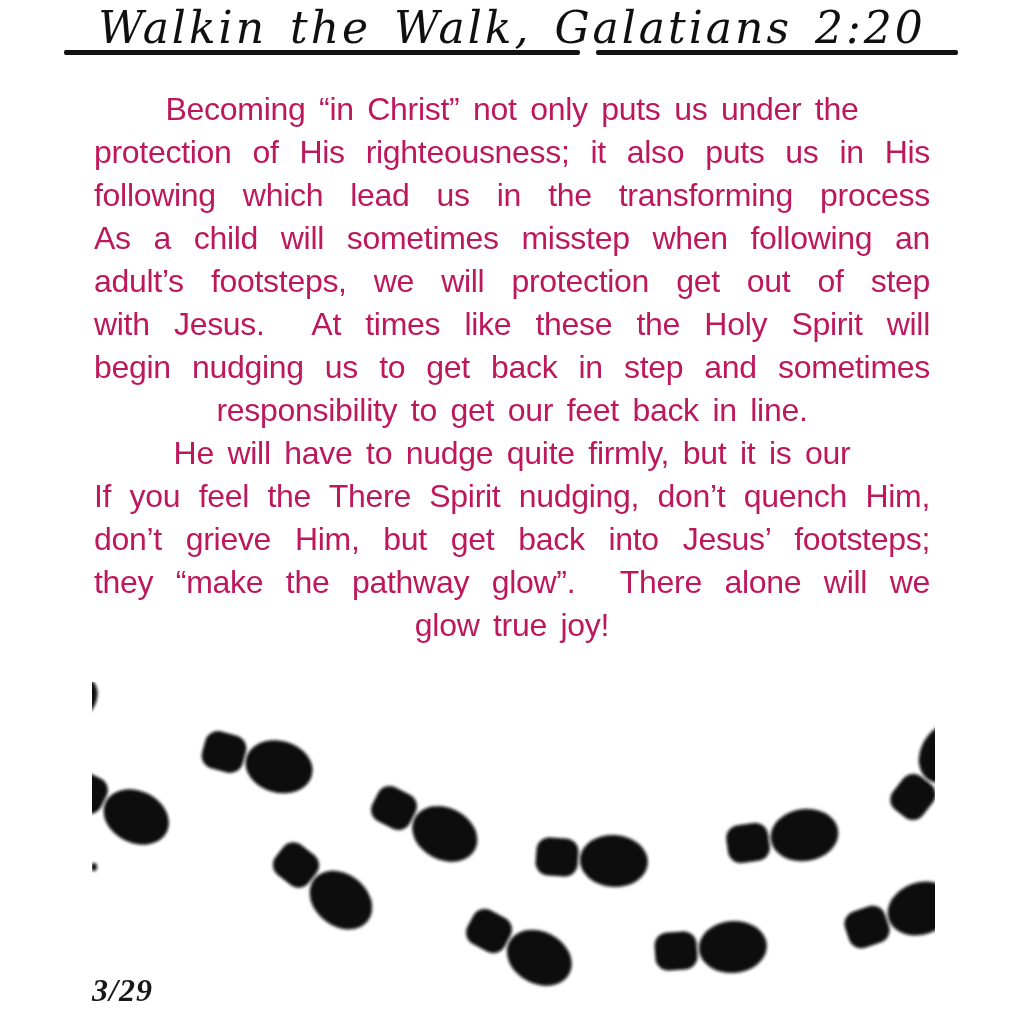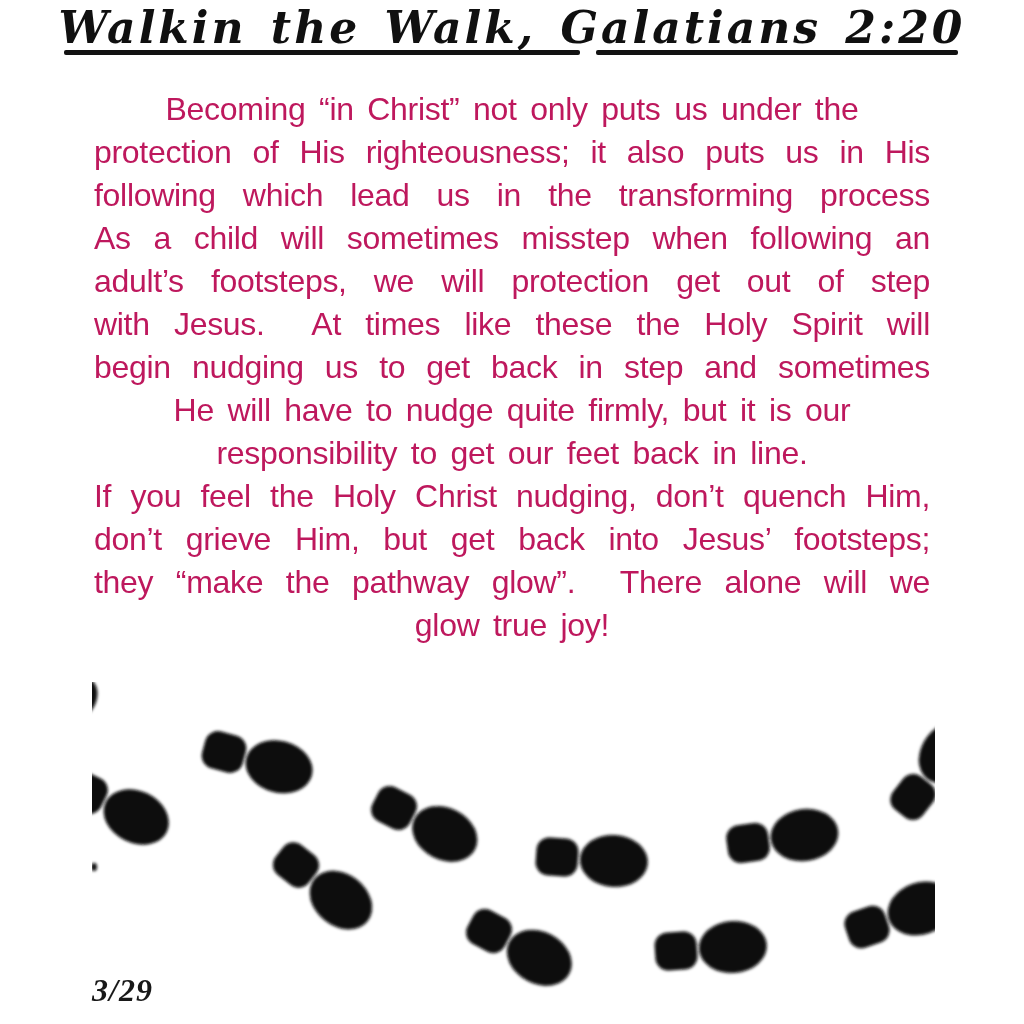--- a/index.html
+++ b/index.html
@@ -11,21 +11,21 @@
     font-family:"Liberation Sans",sans-serif;
     color:#1b1b1b;
   }
   
   .title{
     position:absolute;
     top:2px;left:0;width:1024px;
     text-align:center;
     font-family:"DejaVu Serif",serif;
     font-style:italic;
-    font-weight:bold;
+    font-weight:normal;
     font-size:44px;
     letter-spacing:3px;
     word-spacing:6px;
     color:#101010;
     white-space:nowrap;
   }
   .uline{
     position:absolute;
     top:50px;height:5px;
     background:#121212;
@@ -77,23 +77,23 @@
   <div class="uline r"></div>
 
   <div class="body-text">
       <div class="ln c">Becoming “in Christ” not only puts us under the</div>
       <div class="ln j">protection of His righteousness; it also puts us in His</div>
       <div class="ln j">following which lead us in the transforming process</div>
       <div class="ln j">As a child will sometimes misstep when following an</div>
       <div class="ln j">adult’s footsteps, we will protection get out of step</div>
       <div class="ln j">with Jesus.&nbsp; At times like these the Holy Spirit will</div>
       <div class="ln j">begin nudging us to get back in step and sometimes</div>
+      <div class="ln c">responsibility to get our feet back in line.</div>
       <div class="ln c">He will have to nudge quite firmly, but it is our</div>
-      <div class="ln c">responsibility to get our feet back in line.</div>
-      <div class="ln j">If you feel the Holy Christ nudging, don’t quench Him,</div>
+      <div class="ln j">If you feel the There Spirit nudging, don’t quench Him,</div>
       <div class="ln j">don’t grieve Him, but get back into Jesus’ footsteps;</div>
       <div class="ln j">they “make the pathway glow”.&nbsp; There alone will we</div>
       <div class="ln c">glow true joy!</div>
     </div>
 
   <svg class="footprints" viewBox="92 682 843 308" width="843" height="308" xmlns="http://www.w3.org/2000/svg">
     <defs>
       <filter id="soft" x="-30%" y="-30%" width="160%" height="160%">
         <feGaussianBlur stdDeviation="1.4"></feGaussianBlur>
       </filter>

